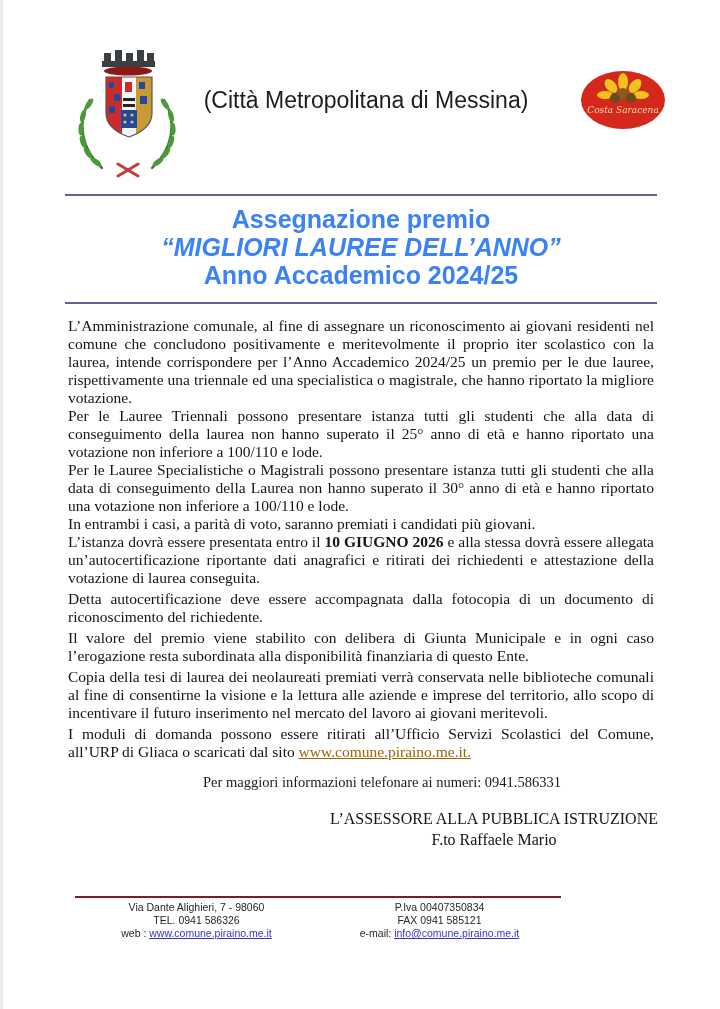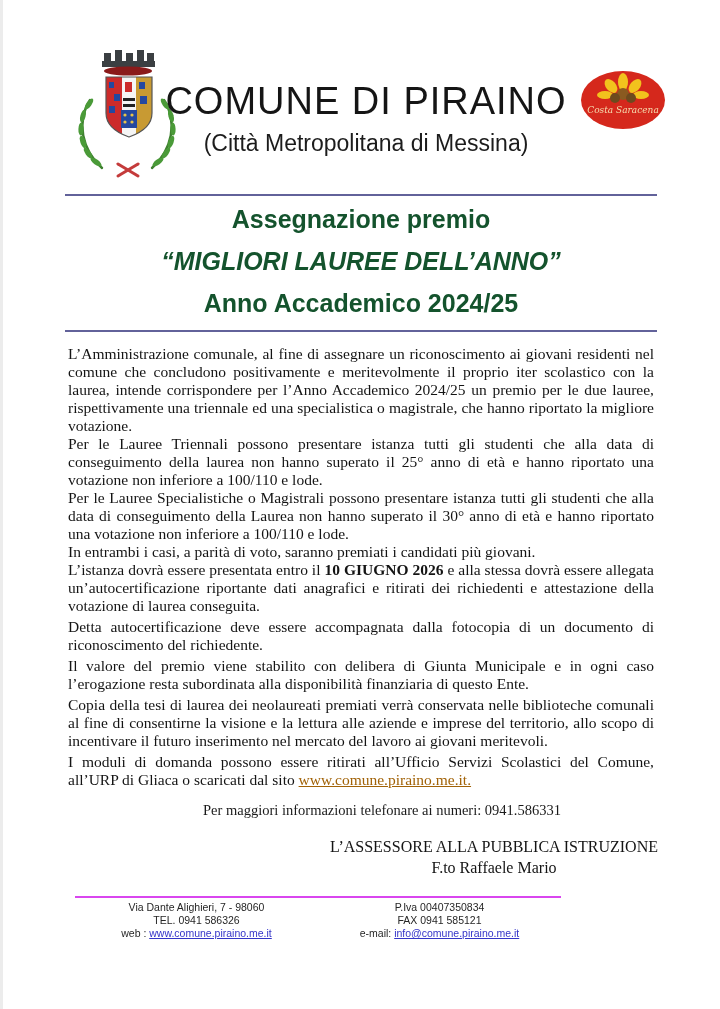--- a/index.html
+++ b/index.html
@@ -15,24 +15,24 @@
   .header { position:relative; height:194px; }
   .crest { position:absolute; left:70px; top:48px; }
   .seal  { position:absolute; right:53px; top:68px; }
   .header-text { position:absolute; left:0; right:0; top:80px; text-align:center; padding-left:12px; }
   .muni-title { font-size:38px; letter-spacing:1px; color:#151515; font-weight:normal; }
   .muni-sub   { font-size:23px; color:#1c1c1c; margin-top:7px; }
 
   
   .notice {
     margin:0 63px 0 65px; border-top:2px solid #62629a; border-bottom:2px solid #62629a;
-    text-align:center; color:#14532d; padding:9px 0 13px;
+    text-align:center; color:#3b82f6; padding:9px 0 13px;
   }
   .notice-line { font-size:25px; font-weight:bold; line-height:28px; }
-  .notice-line + .notice-line { margin-top:14px; }
+  .notice-line + .notice-line { }
   .notice-line.it { font-style:italic; }
 
   
   .body-text {
     margin:13px 66px 0 68px; font-family:"Liberation Serif", serif;
     font-size:15.5px; line-height:18px; text-align:justify; color:#141414;
   }
   .body-text p { margin:0; }
   .body-text p.gap { margin-top:3px; }
   .doc-link { color:#a16207; cursor:pointer; }
@@ -42,21 +42,21 @@
     font-size:14.5px; color:#1a1a1a; margin-top:13px;padding-left:44px;
   }
   .signature {
     width:fit-content; margin:17px 62px 0 auto; text-align:center;
     font-family:"Liberation Serif", serif; font-size:16px; line-height:21px; color:#141414;
   }
 
   
   .footer {
     position:absolute; left:75px; top:896px; width:486px;
-    border-top:2px solid #d946ef; padding-top:3px; display:flex;
+    border-top:2px solid #7f1d1d; padding-top:3px; display:flex;
     font-size:10.5px; line-height:13px; color:#262626;
   }
   .footer-col { flex:1; text-align:center; }
   .footer a { color:#3434c8; text-decoration:underline; cursor:pointer; }
 </style>
 </head>
 <body>
 
 <div id="page">
 
@@ -135,21 +135,20 @@
           <ellipse cx="62" cy="27" rx="8" ry="4"></ellipse>
         </g>
         <circle cx="44" cy="26" r="6" fill="#8a5a20"></circle>
         <circle cx="36" cy="30" r="5" fill="#6d4a1e"></circle>
         <circle cx="52" cy="30" r="5" fill="#6d4a1e"></circle>
         <text x="44" y="45" text-anchor="middle" font-size="9" font-style="italic" font-family="DejaVu Serif, serif" fill="#f5ddb0">Costa Saracena</text>
       </svg>
     </span>
 
     <div class="header-text">
-      <div class="muni-title">COMUNE DI PIRAINO</div>
       <div class="muni-sub">(Città Metropolitana di Messina)</div>
     </div>
   </div>
 
   <div class="notice">
     <div class="notice-line">Assegnazione premio</div>
     <div class="notice-line it">“MIGLIORI LAUREE DELL’ANNO”</div>
     <div class="notice-line">Anno Accademico 2024/25</div>
   </div>
 

